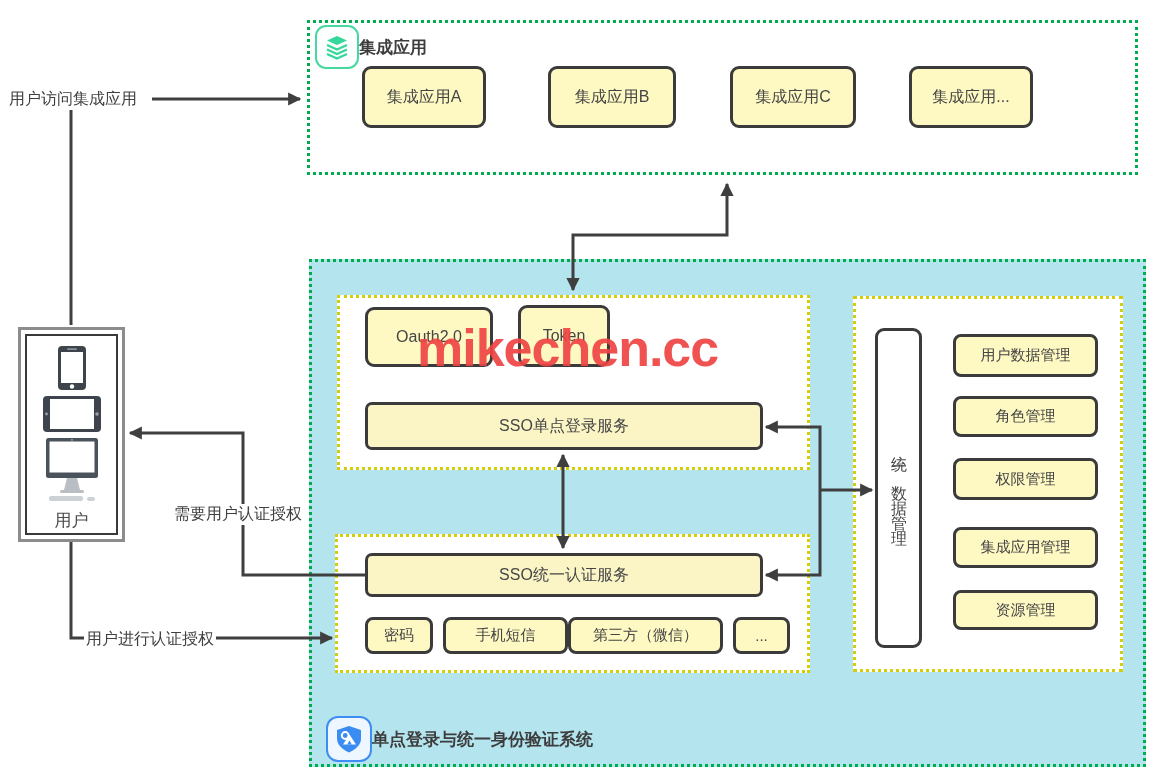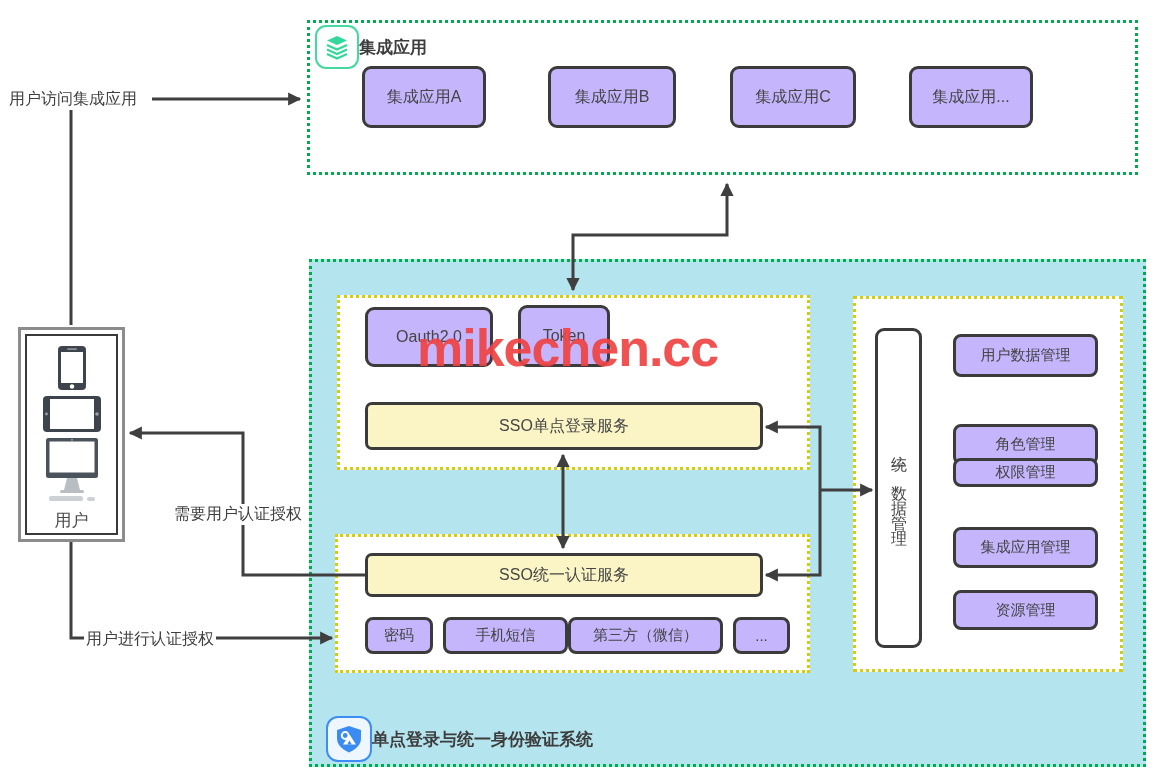--- a/index.html
+++ b/index.html
@@ -5,21 +5,21 @@
   * { margin:0; padding:0; box-sizing:border-box; }
   html,body { background:#ffffff; font-family:"Liberation Sans","DejaVu Sans",sans-serif; }
   #canvas { position:relative; width:1173px; height:779px; background:#fff; overflow:hidden; color:#3f3f3f; }
 
   .panel { position:absolute; }
   .dotted-green { border:3px dotted #00ab4e; background:#fff; }
   .cyan-box { border:3px dotted #00ab4e; background:#b4e5ef; }
   .dotted-yellow { border:3px dotted #d4cd08; background:#fff; }
 
   .node { position:absolute; display:flex; align-items:center; justify-content:center;
-          background:#c4b5fd; border:3px solid #3b3b3b; border-radius:9px;
+          background:#fef9c3; border:3px solid #3b3b3b; border-radius:9px;
           font-size:16px; color:#454545; text-align:center; z-index:4; }
   .node.yellow { background:#fbf5c6; border-radius:7px; }
   .node.small { font-size:15px; border-radius:8px; }
 
   .panel-title { position:absolute; display:flex; align-items:center; gap:0; z-index:4; }
   .panel-title .t { font-size:17px; font-weight:bold; color:#3d3d3d; }
 
   .icon-chip { width:44px; height:44px; border-radius:11px; background:#fdfffe;
                display:flex; align-items:center; justify-content:center; }
   .chip-teal { border:2px solid #45d9a1; }
@@ -167,24 +167,24 @@
   <div class="node small" style="left:733px; top:617px; width:57px; height:37px;">
     <span>...</span>
   </div>
 
   <div class="vertical-box">
     <span>统一数据管理</span>
   </div>
   <div class="node small" style="left:953px; top:334px; width:145px; height:43px;">
     <span>用户数据管理</span>
   </div>
-  <div class="node small" style="left:953px; top:396px; width:145px; height:41px;margin-top:28px;">
+  <div class="node small" style="left:953px; top:396px; width:145px; height:41px;">
     <span>角色管理</span>
   </div>
-  <div class="node small" style="left:953px; top:458px; width:145px; height:29px;">
+  <div class="node small" style="left:953px; top:458px; width:145px; height:42px;">
     <span>权限管理</span>
   </div>
   <div class="node small" style="left:953px; top:527px; width:145px; height:41px;">
     <span>集成应用管理</span>
   </div>
   <div class="node small" style="left:953px; top:590px; width:145px; height:40px;">
     <span>资源管理</span>
   </div>
 
   <div class="panel-title" style="left:326px; top:716px;">

